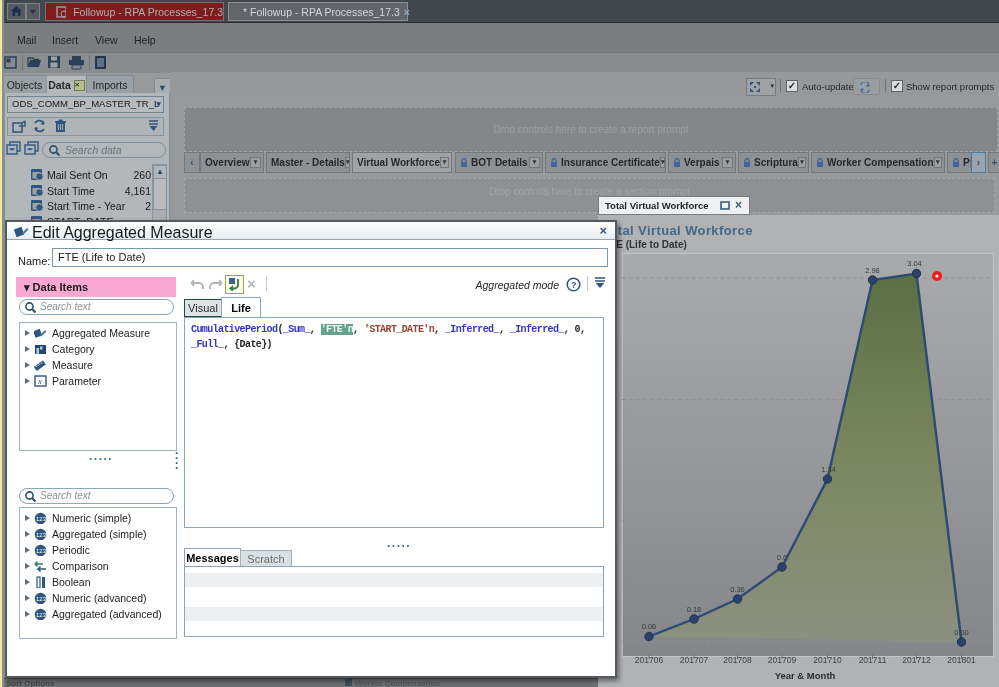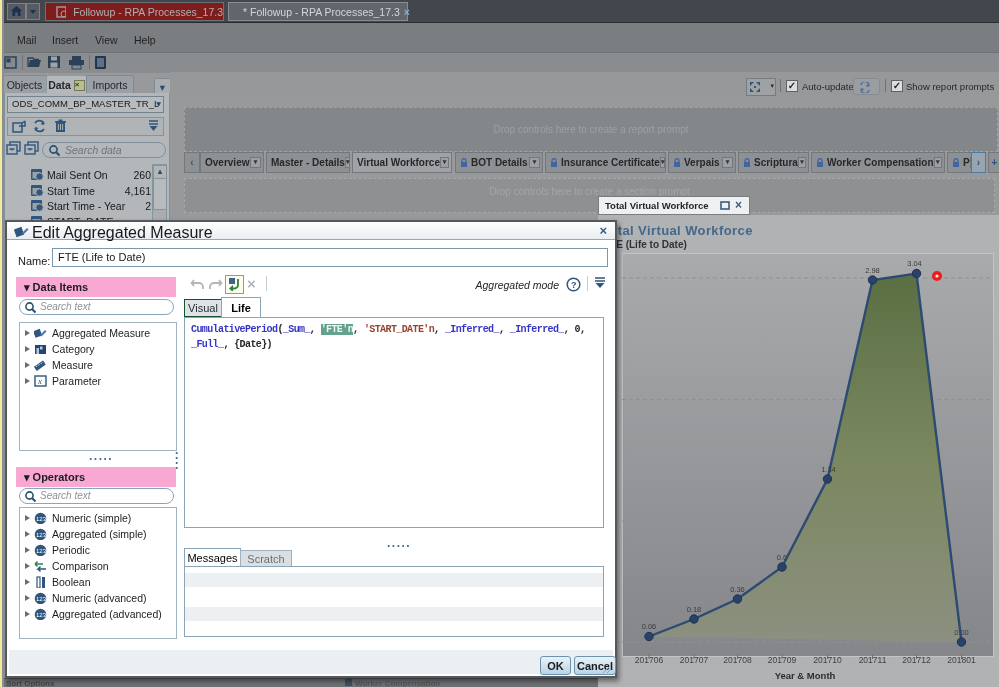--- a/index.html
+++ b/index.html
@@ -443,23 +443,20 @@
    Measure</div>
   <div class="trow" style="top:50px"><span class="arr"></span>
    <svg class="ticon" width="13" height="12">
           <rect x="1" y="1" width="11" height="10" fill="#fff" stroke="#2e567e" stroke-width="1.4"></rect>
           <text x="4" y="9" font-size="9" font-style="italic" fill="#2e567e" font-family="Liberation Serif">x</text>
         </svg>
    Parameter</div>
  </div>
  <div class="dots" style="left:82px;top:227px">.....</div>
  <div class="dots" style="left:168px;top:226px;letter-spacing:0;line-height:5px">.<br>.<br>.<br>.</div>
- <div class="abs hdr" style="top:245px">
-      <span style="margin-left:8px">▾&nbsp;Operators</span>
-    </div>
  <div class="abs spill" style="top:266px">
   <svg class="abs" style="left:4px;top:1px" width="13" height="13">
         <circle cx="5.5" cy="5.5" r="3.6" fill="none" stroke="#27506f" stroke-width="1.6"></circle>
         <line x1="8.2" y1="8.2" x2="11.5" y2="11.5" stroke="#27506f" stroke-width="2"></line>
       </svg>
   <span style="position:absolute;left:20px;top:1px">Search text</span>
     </div>
  <div class="abs tbox" style="top:285px;height:130px" id="ops">
   <div class="trow" style="top:2px"><span class="arr"></span>
    <svg class="ticon" width="13" height="13">
@@ -529,28 +526,21 @@
       <path d="M1 1 L11 1 M1 4 L11 4" stroke="#2e567e" stroke-width="1.5"></path>
       <path d="M1.5 6 L10.5 6 L6 11 Z" fill="#2e567e"></path>
     </svg>
 
  <div class="vtab" style="left:177px;top:77px;width:36px;background:#dde3e7;border:1px solid #14532d;color:#2a2c2e">Visual</div>
  <div class="vtab" style="left:214px;top:75px;width:38px;height:19px;background:#fff;border:1px solid #8aa5b8;border-bottom:none;font-weight:bold">Life</div>
  <div class="abs" id="codebox">
   <div style="margin:4px 0 0 6px"><span class="kwb">CumulativePeriod</span>(<span class="kwb">_Sum_</span>, <span class="hl">'FTE'n</span>, <span class="kwr">'START_DATE'n</span>, <span class="kwb">_Inferred_</span>, <span class="kwb">_Inferred_</span>, 0,<br><span class="kwb">_Full_</span>, {Date})</div>
  </div>
  <div class="dots" style="left:380px;top:314px">.....</div>
- <div class="vtab" style="left:177px;top:326px;width:55px;height:18px;background:#fff;border:1px solid #8aa5b8;border-bottom:none;font-weight:normal">Messages</div>
+ <div class="vtab" style="left:177px;top:326px;width:55px;height:18px;background:#fff;border:1px solid #8aa5b8;border-bottom:none;font-weight:bold">Messages</div>
  <div class="vtab" style="left:233px;top:328px;width:50px;background:#dadfe3;border:1px solid #9fb2c0;color:#6b6e71">Scratch</div>
  <div class="abs" id="msgbox">
   <div style="height:6px"></div>
       <div style="height:14px;background:#edf0f2"></div>
   <div style="height:20px"></div>
       <div style="height:14px;background:#edf0f2"></div>
  </div>
- <div class="abs" id="footer">
-  <div class="btn" style="left:531px;width:29px">OK</div>
-  <div class="btn" style="left:565px;width:40px">Cancel</div>
-  <svg class="abs" style="right:1px;top:14px" width="10" height="10">
-        <path d="M9 1 L1 9 M9 5 L5 9" stroke="#9aa0a5" stroke-width="1"></path>
-      </svg>
- </div>
 </div>
 
 </body></html>

